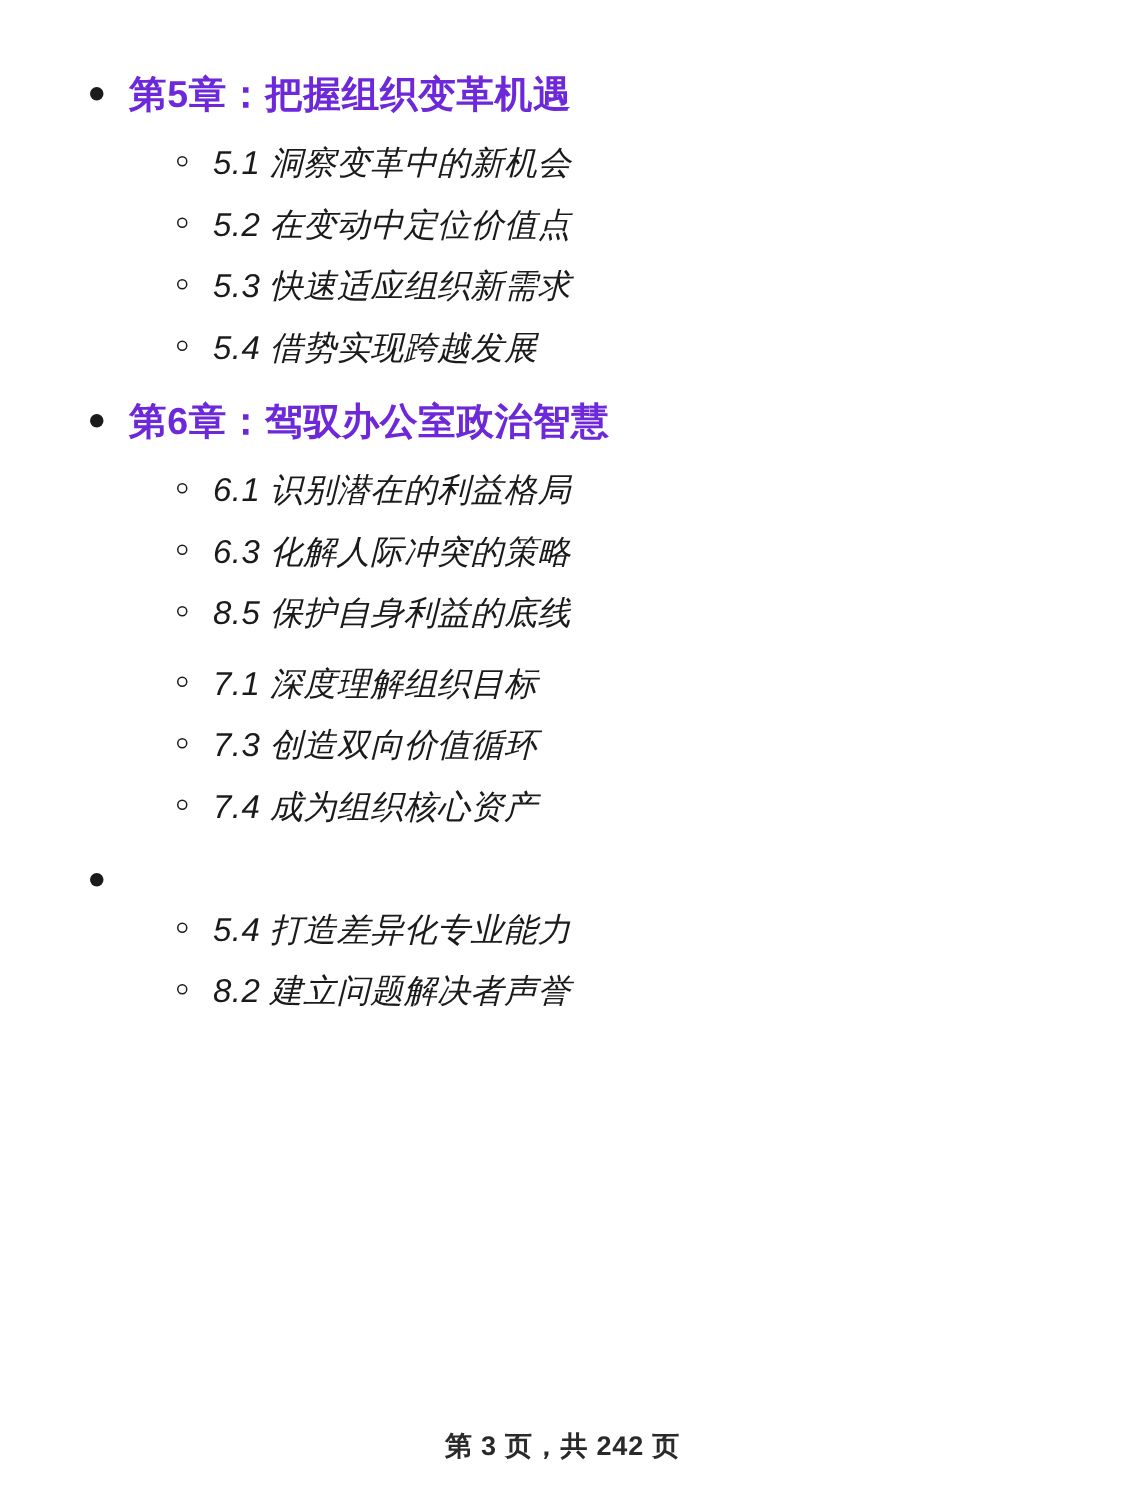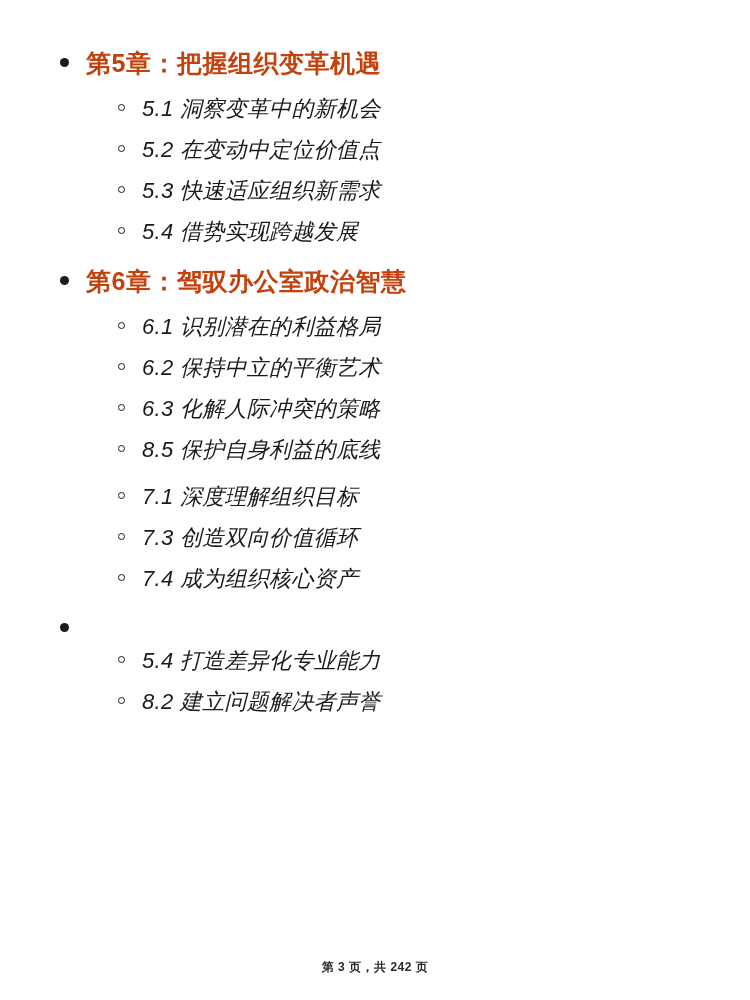--- a/index.html
+++ b/index.html
@@ -50,21 +50,21 @@
     width: 9px;
     height: 9px;
     border-radius: 50%;
     background: #1b1b1b;
   }
   .chapter-title {
     font-size: 25px;
     line-height: 34px;
     font-weight: 700;
     letter-spacing: 0.5px;
-    color: #c2410c;
+    color: #6d28d9;
   }
   .sections {
     list-style: none;
     margin: 0 0 0 0;
     padding: 0 0 0 58px;
   }
   .section-row {
     display: flex;
     align-items: flex-start;
     padding: 5px 0 5px 0;
@@ -93,21 +93,21 @@
     letter-spacing: 0.3px;
     color: #1b1b1b;
     font-style: italic;
   }
   .footer {
     position: absolute;
     left: 0;
     right: 0;
     bottom: 24px;
     text-align: center;
-    font-size: 12px;
+    font-size: 18px;
     font-weight: 700;
     color: #2a2a2a;
     letter-spacing: 0.5px;
   }
 </style>
 </head>
 <body>
 
 <div class="page">
   <ul class="toc">
@@ -158,26 +158,20 @@
         <li class="section-row">
           <div class="bullet-circle">
               <span></span>
             </div>
           <div class="section-title">6.1 识别潜在的利益格局</div>
         </li>
         <li class="section-row">
           <div class="bullet-circle">
               <span></span>
             </div>
-          <div class="section-title">6.2 保持中立的平衡艺术</div>
-        </li>
-        <li class="section-row">
-          <div class="bullet-circle">
-              <span></span>
-            </div>
           <div class="section-title">6.3 化解人际冲突的策略</div>
         </li>
         <li class="section-row">
           <div class="bullet-circle">
               <span></span>
             </div>
           <div class="section-title">8.5 保护自身利益的底线</div>
         </li>
       </ul>
     </li>

